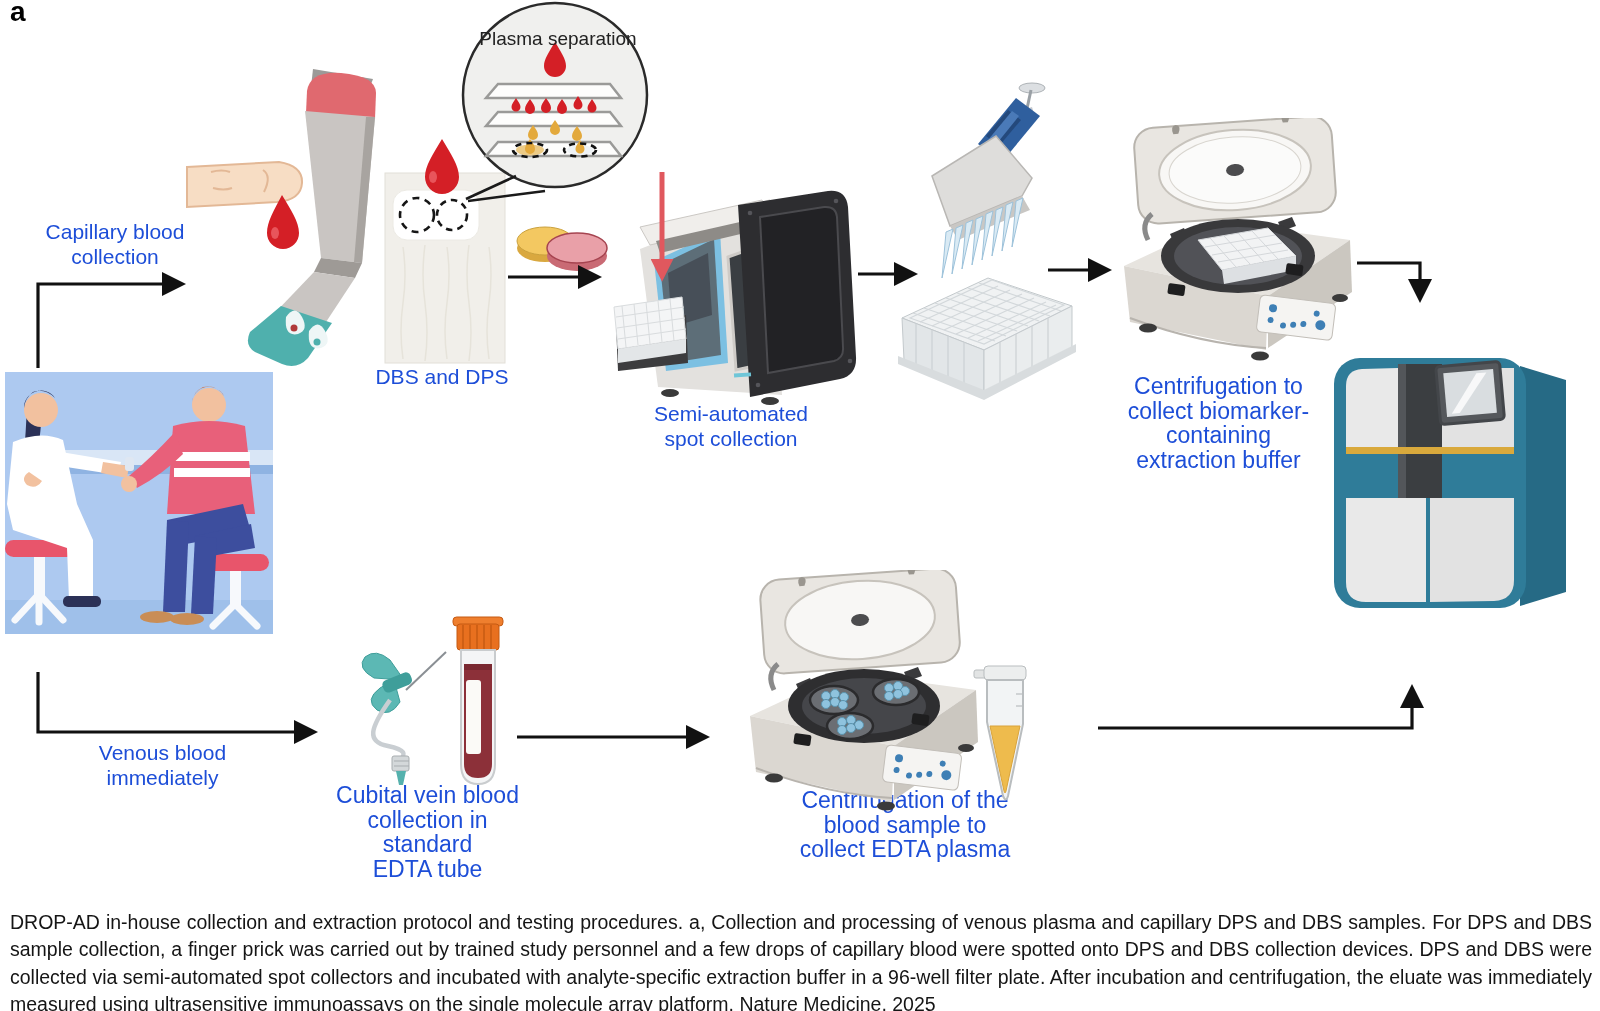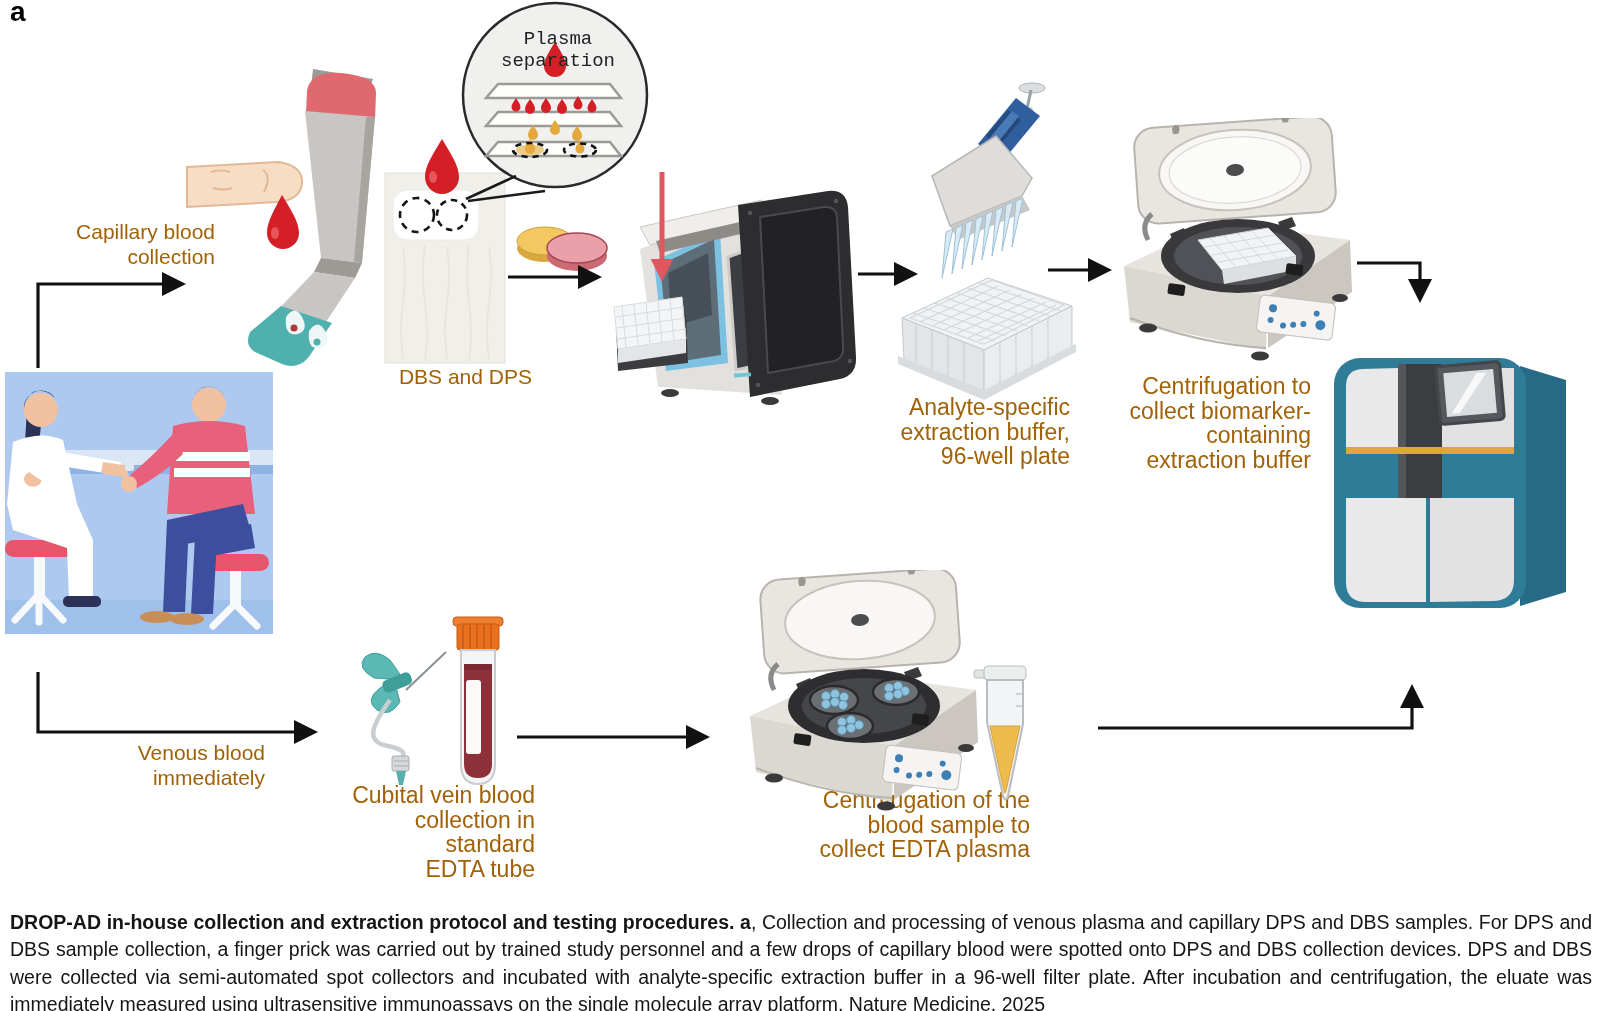--- a/index.html
+++ b/index.html
@@ -1,25 +1,25 @@
 <!DOCTYPE html>
 <html><head>
 <meta charset="utf-8">
 <style>
   html,body{margin:0;padding:0;background:#fff;}
   .canvas{position:relative;width:1600px;height:1011px;background:#ffffff;overflow:hidden;
           font-family:"Liberation Sans","DejaVu Sans",sans-serif;color:#1c1c1c;}
   .art{position:absolute;}
-  .lbl{position:absolute;text-align:right;white-space:pre-line;font-size:21px;line-height:25px;color:#a16207;}
+  .lbl{position:absolute;text-align:center;white-space:pre-line;font-size:21px;line-height:25px;color:#1d4ed8;}
   .lbl.small{font-size:23px;line-height:24.5px;}
   .panel-a{position:absolute;left:10px;top:-4px;font-size:28px;font-weight:bold;color:#000;}
-  .inset-title{position:absolute;left:468px;top:28px;width:180px;text-align:center;font-size:19px;color:#222;font-family:Liberation Mono, monospace;}
+  .inset-title{position:absolute;left:468px;top:28px;width:180px;text-align:center;font-size:19px;color:#222;}
   .caption{position:absolute;left:10px;top:889px;width:1582px;font-size:19.5px;line-height:27.5px;
            text-align:justify;color:#151515;}
-  .caption b{font-weight:bold;}
+  .caption b{font-weight:normal;}
   svg{display:block;}
   .overlay{position:absolute;left:0;top:0;z-index:50;pointer-events:none;}
   .zlow{z-index:1}.zmid{z-index:10}.zhigh{z-index:20}
 </style>
 </head>
 <body>
 
 <div class="canvas">
 
   <div class="panel-a">a</div>
@@ -409,23 +409,22 @@
       <path d="M18,62 L48,62 L34,127 Q33,131 32,127 Z" fill="#eebb4d" stroke="#d9a33a"></path>
       <line x1="44" y1="30" x2="50" y2="30" stroke="#c5c8ca" stroke-width="1.5"></line>
       <line x1="44" y1="42" x2="50" y2="42" stroke="#c5c8ca" stroke-width="1.5"></line>
     </svg>
   </div>
 
   <div class="lbl" style="left:15px;top:219px;width:200px">Capillary blood
 collection</div>
   <div class="inset-title" style="z-index:30">Plasma separation</div>
   <div class="lbl" style="left:352px;top:364px;width:180px">DBS and DPS</div>
-  <div class="lbl small" style="left:860px;top:395px;width:210px">Analyte-specific
-extraction buffer,
-96-well plate</div>
+  <div class="lbl" style="left:626px;top:401px;width:210px">Semi-automated
+spot collection</div>
   <div class="lbl small" style="left:1126px;top:374px;width:185px">Centrifugation to
 collect biomarker-
 containing
 extraction buffer</div>
   <div class="lbl" style="left:60px;top:740px;width:205px">Venous blood
 immediately</div>
   <div class="lbl small" style="left:320px;top:783px;width:215px">Cubital vein blood
 collection in standard
 EDTA tube</div>
   <div class="lbl small" style="left:780px;top:788px;width:250px">Centrifugation of the

